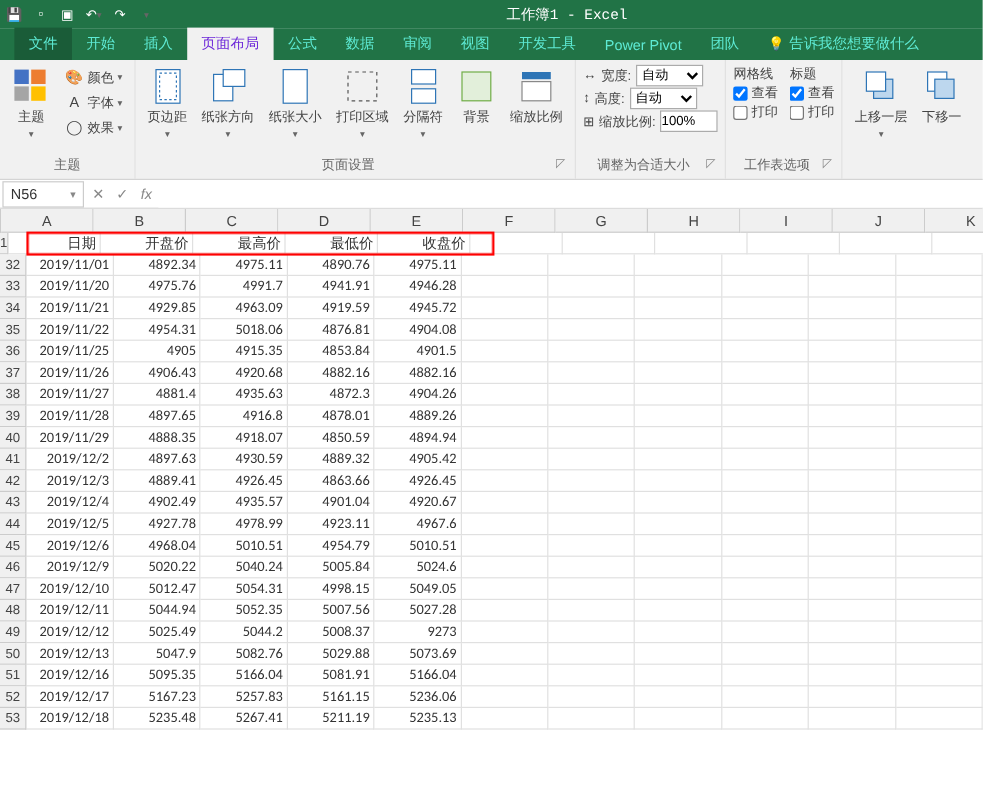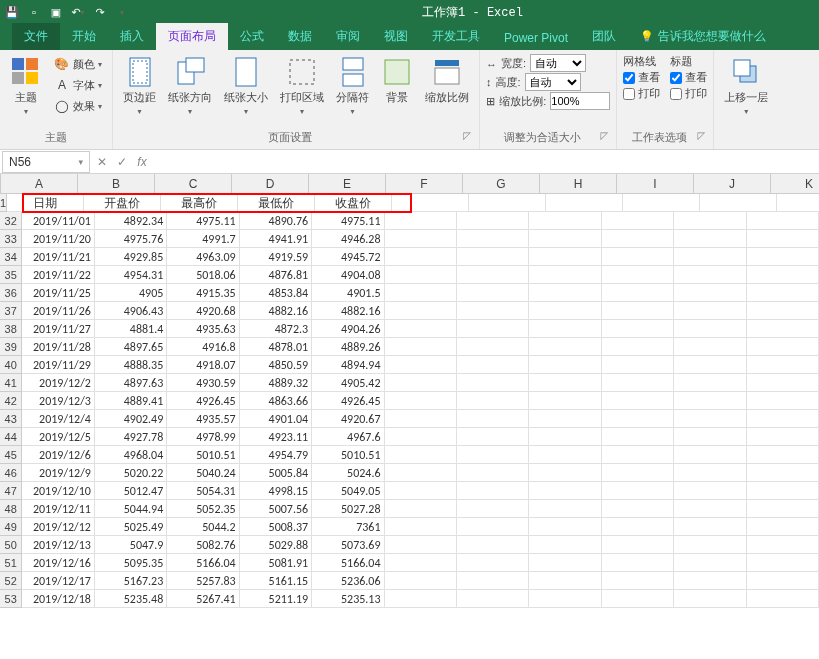--- a/index.html
+++ b/index.html
@@ -34,36 +34,36 @@
 .chk { display:flex; align-items:center; gap:3px; font-size:11px; color:#444; }
 .chk input { width:12px; height:12px; }
 .dlauncher { font-size:10px; color:#888; margin-left:auto; padding:0 2px; }
 
 .ico svg { width:100%; height:100%; }
 .ico-page { color:#2e75b6; }
 .ico-print { color:#555; }
 
 
 .fbar { height:24px; border-bottom:1px solid #d4d4d4; display:flex; align-items:center; background:#fff; }
-.namebox { width:88px; height:22px; border:1px solid #ccc; margin:0 2px; padding:0 6px; font-size:12px; display:flex; align-items:center; }
+.namebox { width:68px; height:22px; border:1px solid #ccc; margin:0 2px; padding:0 6px; font-size:12px; display:flex; align-items:center; }
 .namebox .dd { margin-left:auto; color:#888; font-size:9px; }
 .fbar-btn { width:20px; text-align:center; color:#888; font-size:12px; cursor:pointer; }
 .fx { font-style:italic; }
 .formula-input { flex:1; border:none; outline:none; font-size:12px; padding:0 4px; height:22px; }
 
 
 .grid { position:relative; }
 .colheads { display:flex; position:sticky; top:0; }
 .corner { width:24px; height:20px; background:#f0f0f0; border-right:1px solid #ccc; border-bottom:1px solid #ccc; }
 .colhead { width:77px; height:20px; background:#f0f0f0; border-right:1px solid #ccc; border-bottom:1px solid #ccc; text-align:center; font-size:12px; color:#444; line-height:20px; }
 .row { display:flex; height:18px; }
 .rowhead { width:24px; background:#f0f0f0; border-right:1px solid #ccc; border-bottom:1px solid #ccc; text-align:center; font-size:11px; color:#444; line-height:18px; }
 .cell { width:77px; border-right:1px solid #e0e0e0; border-bottom:1px solid #e0e0e0; padding:0 3px; font-size:12px; line-height:18px; overflow:hidden; white-space:nowrap; }
 .cell.num { text-align:right; font-family: Calibri, sans-serif; }
-.cell.txt { text-align:center; }
+.cell.txt { text-align:right; }
 
 .highlight-box { position:absolute; border:2px solid #ff0000; pointer-events:none; }
 
 
 .tri { font-size:8px; color:#666; }
 </style>
 </head>
 <body>
 
 <div class="titlebar">
@@ -218,21 +218,21 @@
           <select style="width:56px"><option>自动</option></select>
         </div>
         <div class="hrow">
           <span>↕</span>
           <span>高度:</span>
           <select style="width:56px"><option>自动</option></select>
         </div>
         <div class="hrow">
           <span>⊞</span>
           <span>缩放比例:</span>
-          <input type="text" style="width: 60px;" value="100%">
+          <input type="text" style="width: 48px;" value="100%">
         </div>
       </div>
     </div>
     <div class="group-label" style="display:flex;justify-content:center;">
       <span style="flex:1">调整为合适大小</span>
       <span class="dlauncher">◸</span>
     </div>
   </div>
 
   <div class="group">
@@ -270,20 +270,29 @@
     <div class="group-body">
       <div class="rbtn">
         <span class="ico">
             <svg viewBox="0 0 32 32">
               <rect x="10" y="10" width="16" height="16" fill="#bdd7ee" stroke="#2e75b6"></rect>
               <rect x="4" y="4" width="16" height="16" fill="#fff" stroke="#2e75b6"></rect>
             </svg>
           </span>
         <span>上移一层</span>
           <span class="tri">▾</span>
+      </div>
+      <div class="rbtn">
+        <span class="ico">
+            <svg viewBox="0 0 32 32">
+              <rect x="4" y="4" width="16" height="16" fill="#fff" stroke="#2e75b6"></rect>
+              <rect x="10" y="10" width="16" height="16" fill="#bdd7ee" stroke="#2e75b6"></rect>
+            </svg>
+          </span>
+        <span>下移一</span>
       </div>
     </div>
     <div class="group-label">&nbsp;</div>
   </div>
 </div>
 
 <div class="fbar">
   <div class="namebox">
     <span>N56</span>
     <span class="dd tri">▾</span>
@@ -567,21 +576,21 @@
         <div class="cell "></div>
         <div class="cell "></div>
         <div class="cell "></div>
       </div>
       <div class="row">
         <div class="rowhead">49</div>
         <div class="cell num">2019/12/12</div>
         <div class="cell num">5025.49</div>
         <div class="cell num">5044.2</div>
         <div class="cell num">5008.37</div>
-        <div class="cell num">7361</div>
+        <div class="cell num">9273</div>
         <div class="cell "></div>
         <div class="cell "></div>
         <div class="cell "></div>
         <div class="cell "></div>
         <div class="cell "></div>
         <div class="cell "></div>
       </div>
       <div class="row">
         <div class="rowhead">50</div>
         <div class="cell num">2019/12/13</div>

